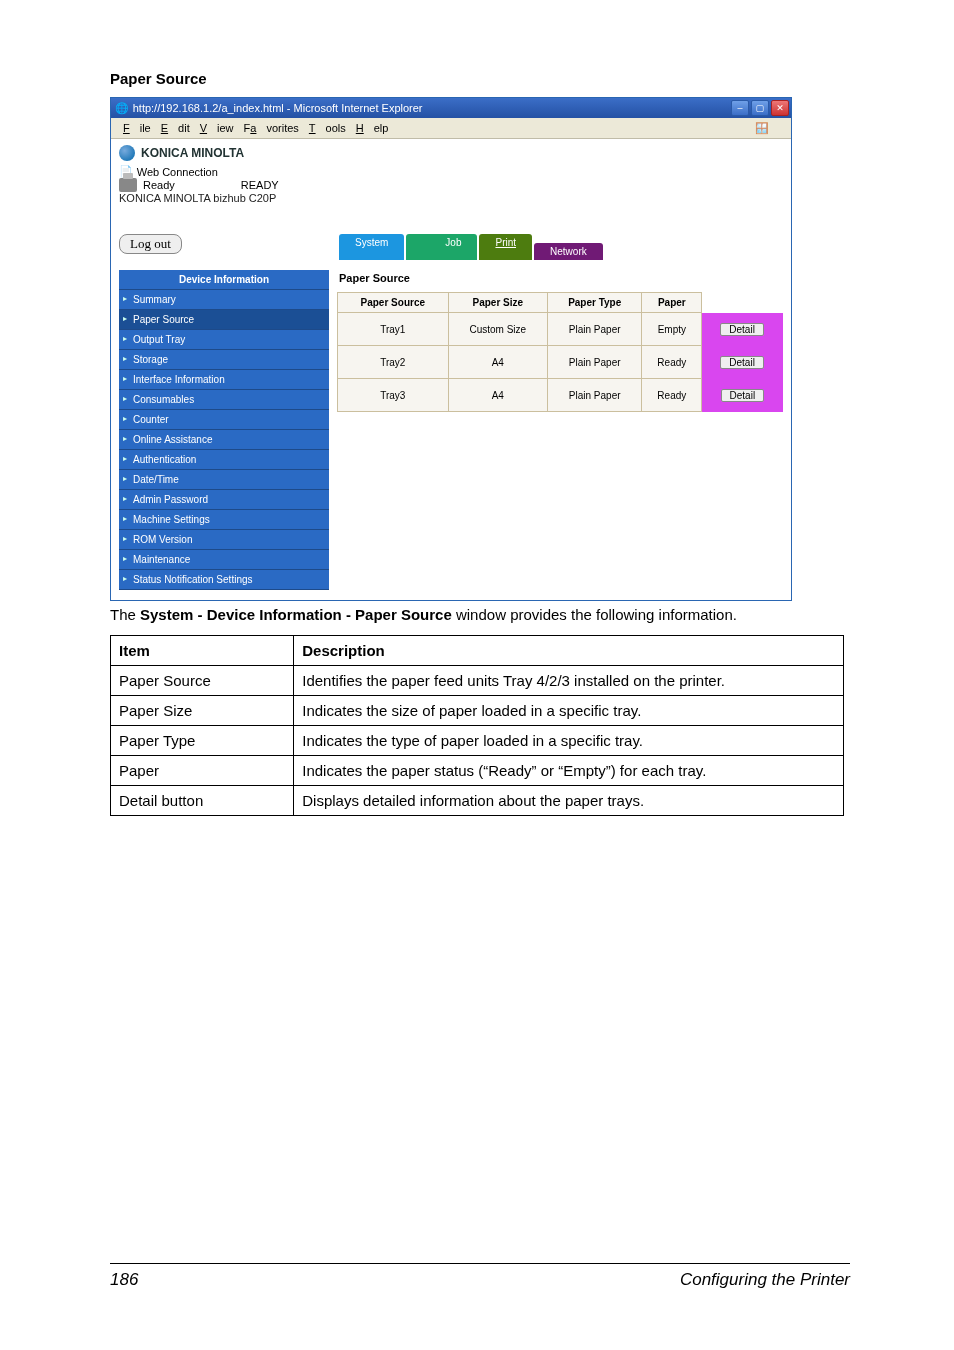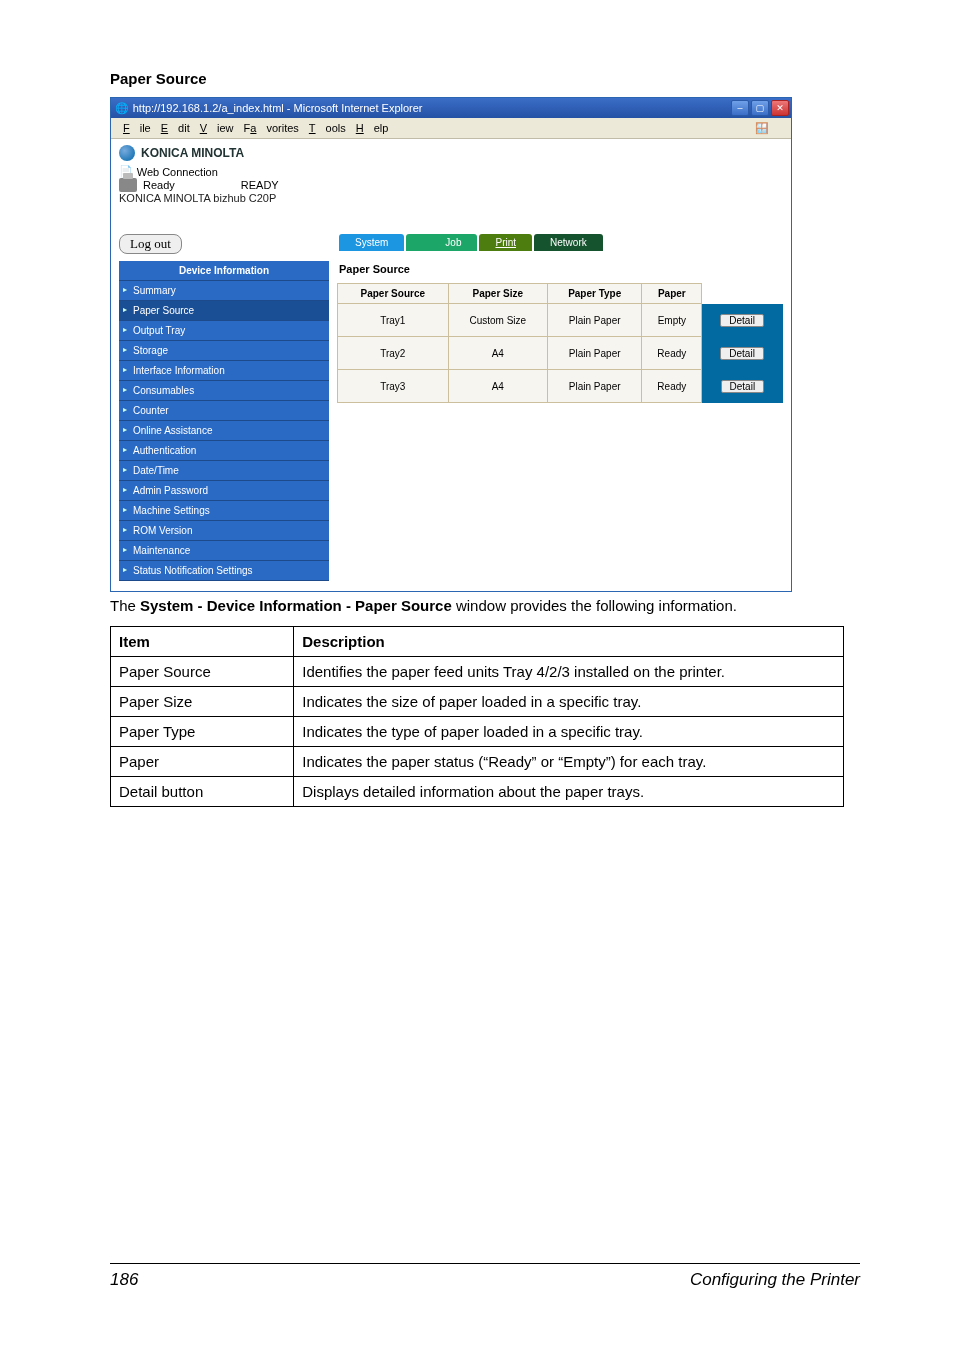--- a/index.html
+++ b/index.html
@@ -83,40 +83,40 @@
   .tab {
     font-size: 10px;
     color:#fff;
     padding: 3px 16px;
     border-radius: 3px 3px 0 0;
     margin-right: 2px;
   }
   .tab.system { background:#1c96e0; }
   .tab.job { background:#1ca668;padding-left:39px; }
   .tab.print { background:#4d7c0f;text-decoration:underline; }
-  .tab.network { background:#14532d; }
+  .tab.network { background:#701a75;margin-top:9px; }
   .mainarea { display:flex; margin-top:10px; gap:8px; }
   .sidebar { width:210px; }
   .side-item {
     background: linear-gradient(#2a6ac4,#2a6ac4);
     color:#fff;
     font-size:10px;
     padding:4px 6px;
     border-bottom:1px solid #1d4a8a;
   }
   .side-header { font-weight:bold;text-align:center; }
   .side-sub { padding-left: 14px; position:relative; background:#2a6ac4; }
   .side-sub:before { content:"▸"; position:absolute; left:4px; top:4px; font-size:8px; color:#cfe; }
   .side-sub.active { background:#1b4f95; }
   .content-pane { flex:1; background:#fff; }
   .content-title { font-weight:bold; font-size:11px; margin: 2px 0 8px 2px; }
   .ps-table { width:100%; border-collapse: collapse; font-size:10px; }
   .ps-table th { background:#f7f5f0; border:1px solid #cbbf9e; padding:4px 6px; font-weight:bold; font-size:10px; }
   .ps-table td { background:#f7f5f0; border:1px solid #cbbf9e; padding:10px 6px; text-align:center; font-size:10px; vertical-align:middle; }
-  .ps-table td:last-child { background:#0369a1; border:none; }
+  .ps-table td:last-child { background:#d946ef; border:none; }
   .detail-btn {
     font-size:10px; padding:0 8px; background:#efefef;
     border:1px solid #888; border-radius:2px;
   }
 
   .body-text { font-size: 15px; margin-top: 4px; line-height: 1.35; }
 
   .desc-table {
     width: 100%;
     border-collapse: collapse;
@@ -134,21 +134,21 @@
   .desc-table td {
     border: 1px solid #000;
     padding: 6px 8px;
     vertical-align: top;
   }
 
   .footer {
     position: absolute;
     bottom: 60px;
     left: 110px;
-    right: 94px;
+    right: 104px;
     border-top: 1px solid #000;
     padding-top: 6px;
     display: flex;
     justify-content: space-between;
     font-size: 17px;
     font-style: italic;
   }
   .footer .pagenum { font-style: italic; }
 </style>
 </head>

